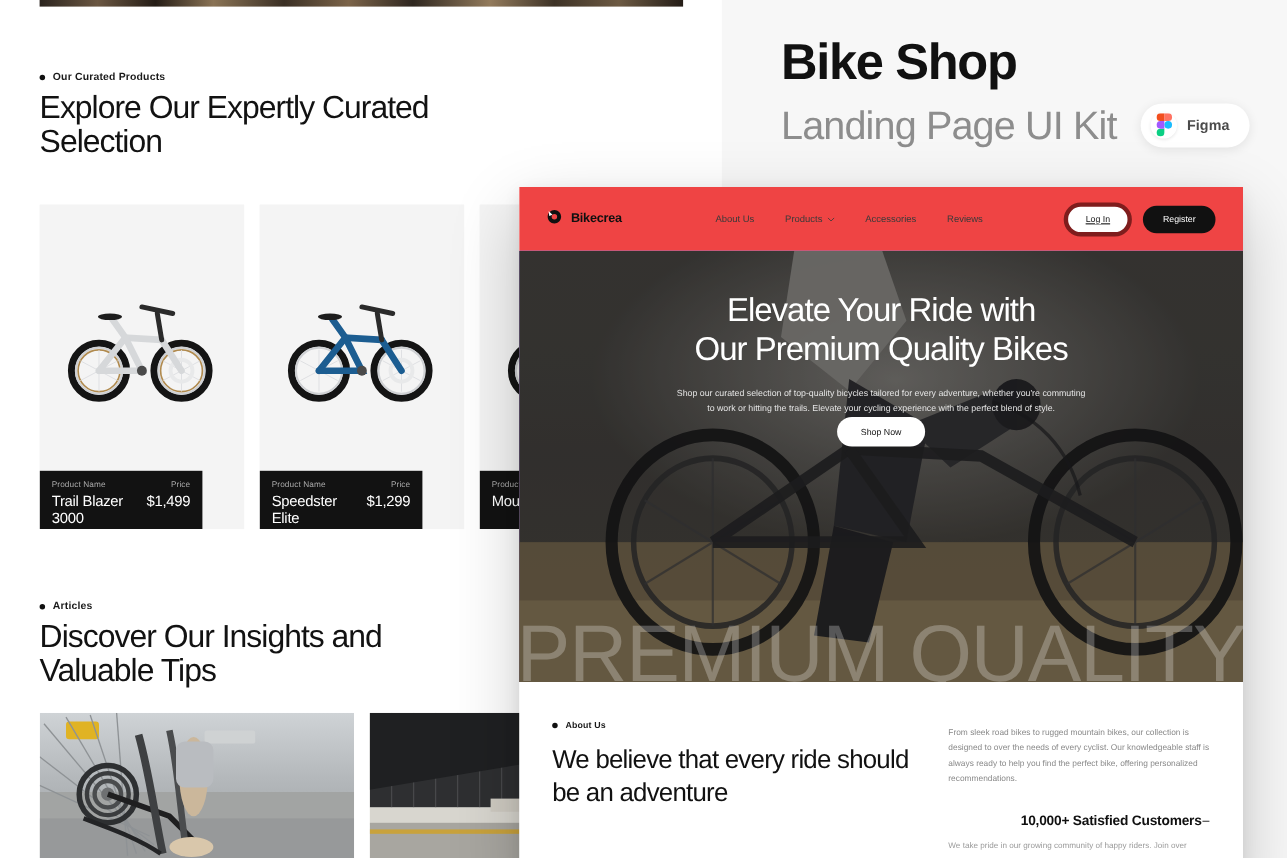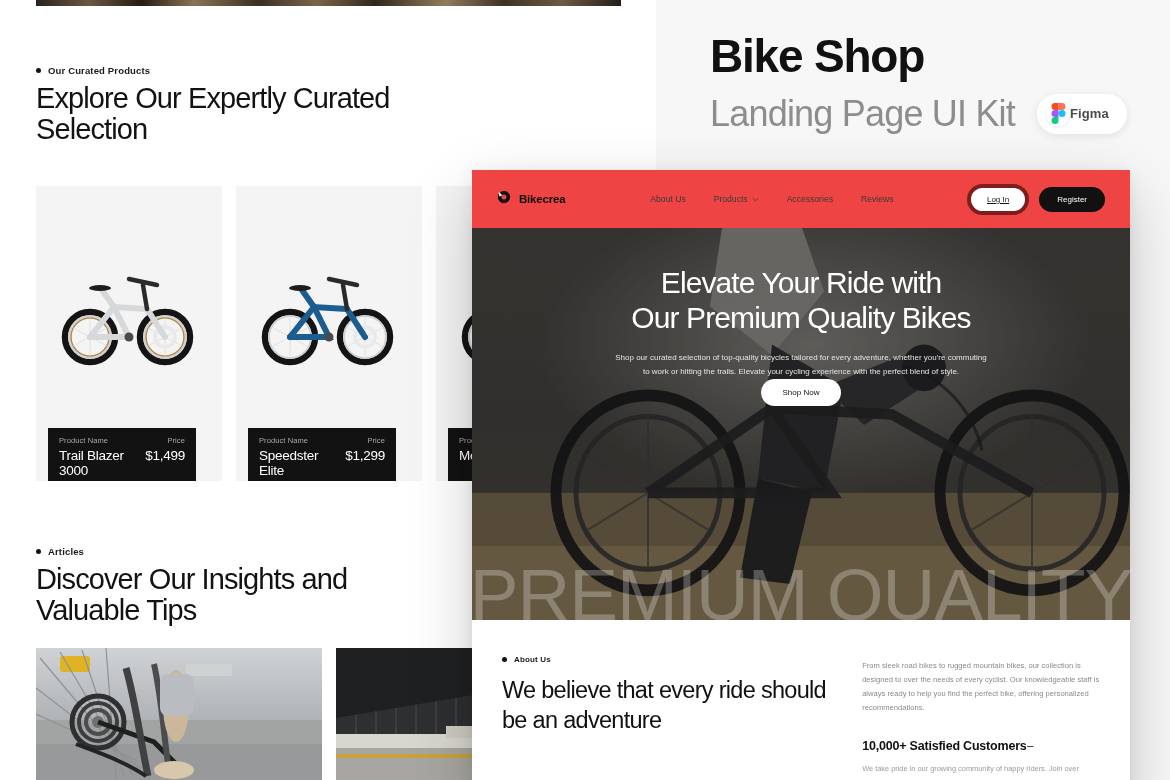--- a/index.html
+++ b/index.html
@@ -30,21 +30,21 @@
   .kit-title {
     position:absolute; left:710px; top:33px;
     font-size:46px; font-weight:bold; color:#111111; letter-spacing:-1.2px;
     line-height:1.0;
   }
   .kit-sub-row { position:absolute; left:710px; top:92px; display:flex; align-items:center; gap:22px; }
   .kit-sub {
     font-size:36px; color:#8d8d8d; letter-spacing:-0.8px; font-weight:400; line-height:1.2;
   }
   .figma-badge {
-    display:flex; align-items:center; gap:0;
+    display:flex; align-items:center; gap:9px;
     background:#ffffff; border-radius:999px; padding:8px 18px 8px 9px;
     box-shadow:0 2px 10px rgba(0,0,0,0.09);
   }
   .figma-circle {
     width:24px; height:24px; border-radius:50%; background:#fff;
     box-shadow:0 1px 3px rgba(0,0,0,.10);
     display:flex; align-items:center; justify-content:center;
   }
   .figma-label { font-size:13px; color:#4b4b4b; font-weight:600; letter-spacing:.1px;}
 
@@ -64,21 +64,21 @@
   .card {
     position:absolute; top:186px; width:186px; height:295px;
     background:#f4f4f4; overflow:hidden;
   }
   .card.c1 { left:36px; }
   .card.c2 { left:236px; }
   .card.c3 { left:436px; }
   .card-img { position:absolute; left:0; top:0; width:186px; height:253px; background:#f4f4f4; }
   .card-meta {
     position:absolute; left:0; bottom:0; width:148px; height:53px;
-    background:#121212; padding:8px 11px 0 11px;margin-left:12px;
+    background:#121212; padding:8px 11px 0 11px;
   }
   .meta-row { display:flex; justify-content:space-between; align-items:baseline; }
   .meta-small { font-size:7.5px; color:#a9a9a9; letter-spacing:.1px; }
   .meta-big { font-size:13.5px; color:#ffffff; letter-spacing:-0.25px; margin-top:3px;}
 
   
   .bike-svg { position:absolute; left:50%; top:50%; transform:translate(-50%,-50%); }
 
   
   .articles-eyebrow { position:absolute; left:36px; top:546px; }
@@ -149,21 +149,21 @@
 
   
   .mock-about { position:relative; padding:35px 30px 0 30px; display:flex; gap:30px; }
   .about-left { width:340px; }
   .about-heading {
     margin-top:11px; font-size:23.5px; line-height:1.28; color:#111111; letter-spacing:-0.7px;
   }
   .about-right { width:245px; padding-top:4px; }
   .about-p { font-size:7.6px; line-height:1.85; color:#8a8a8a; }
   .acc { margin-top:24px; }
-  .acc-head { display:flex; align-items:center; justify-content:flex-start; }
+  .acc-head { display:flex; align-items:center; justify-content:flex-end; }
   .acc-title { font-size:12.5px; font-weight:700; color:#101010; letter-spacing:-.2px; }
   .acc-minus { font-size:13px; color:#333; line-height:1; }
   .acc-body { margin-top:9px; font-size:7.4px; line-height:1.8; color:#9a9a9a; }
   .acc-rule { margin-top:11px; height:1px; background:#e6e6e6; }
 </style>
 </head>
 <body>
 
 <div class="stage">
 

